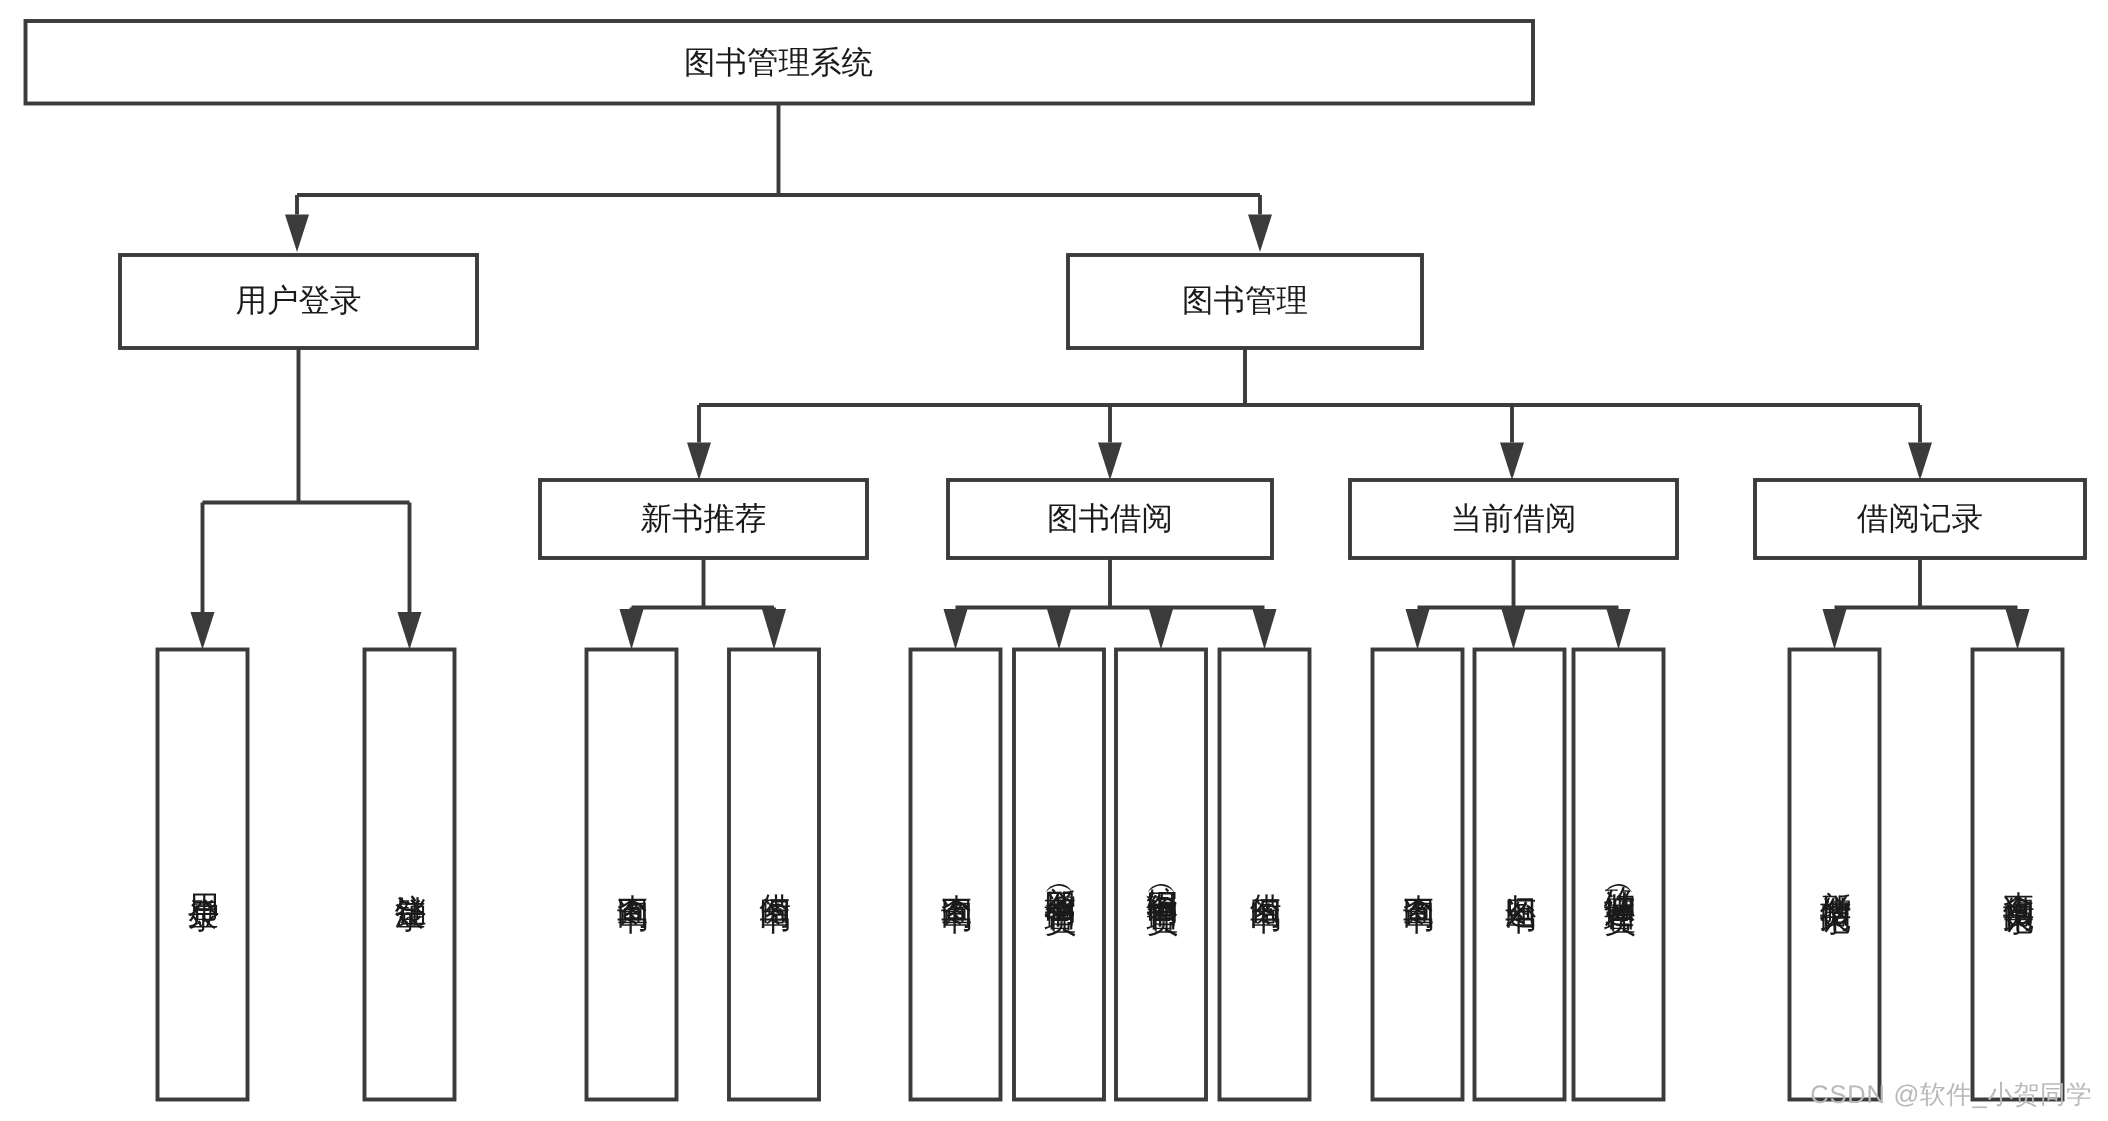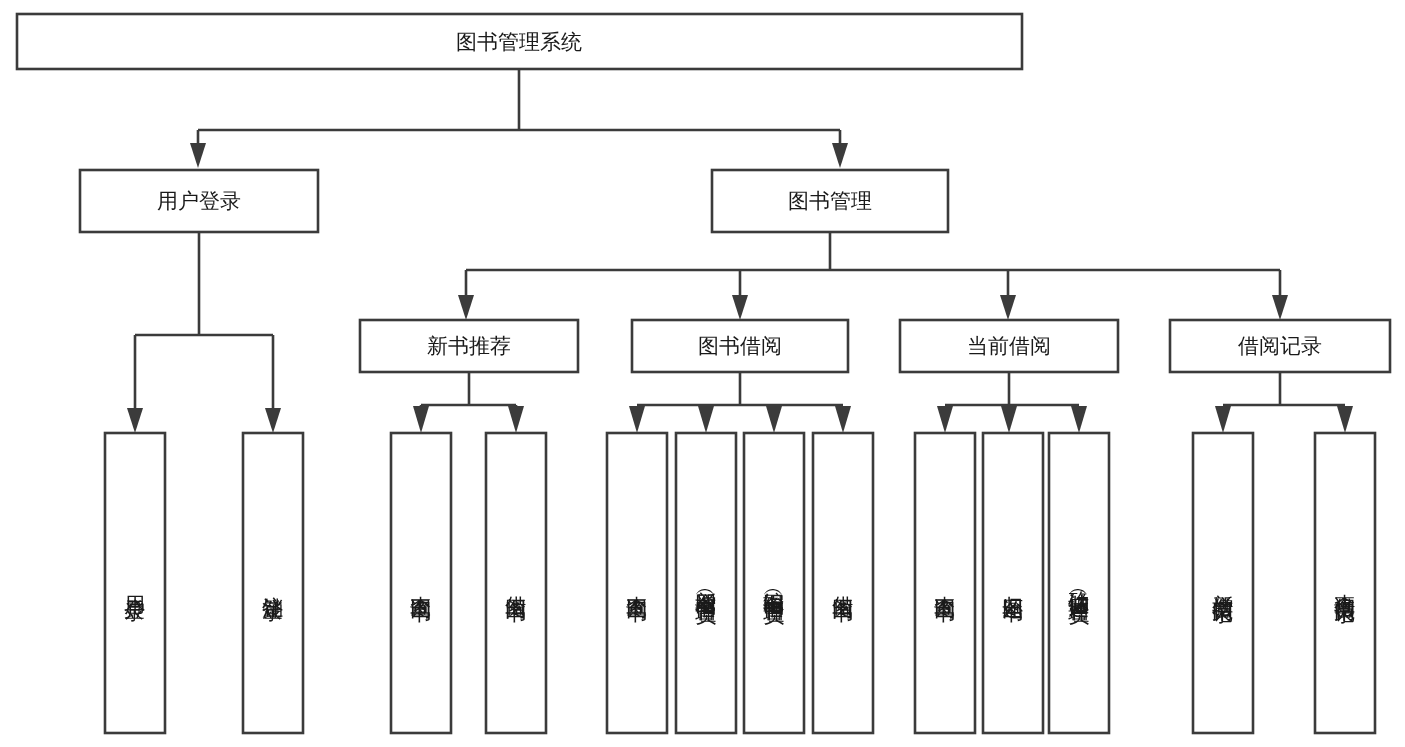--- a/index.html
+++ b/index.html
@@ -237,14 +237,15 @@
     <span class="leaf-label">确认归还（管理员）</span>
   </div>
 
   <div class="leaf-label-wrap" style="left:1193px; top:433px; width:60px; height:300px;">
     <span class="leaf-label">新增借阅记录</span>
   </div>
   <div class="leaf-label-wrap" style="left:1315px; top:433px; width:60px; height:300px;">
     <span class="leaf-label">查询借阅记录</span>
   </div>
 
+  <div class="watermark">CSDN @软件_小贺同学</div>
 
 </div>
 
 </body></html>

